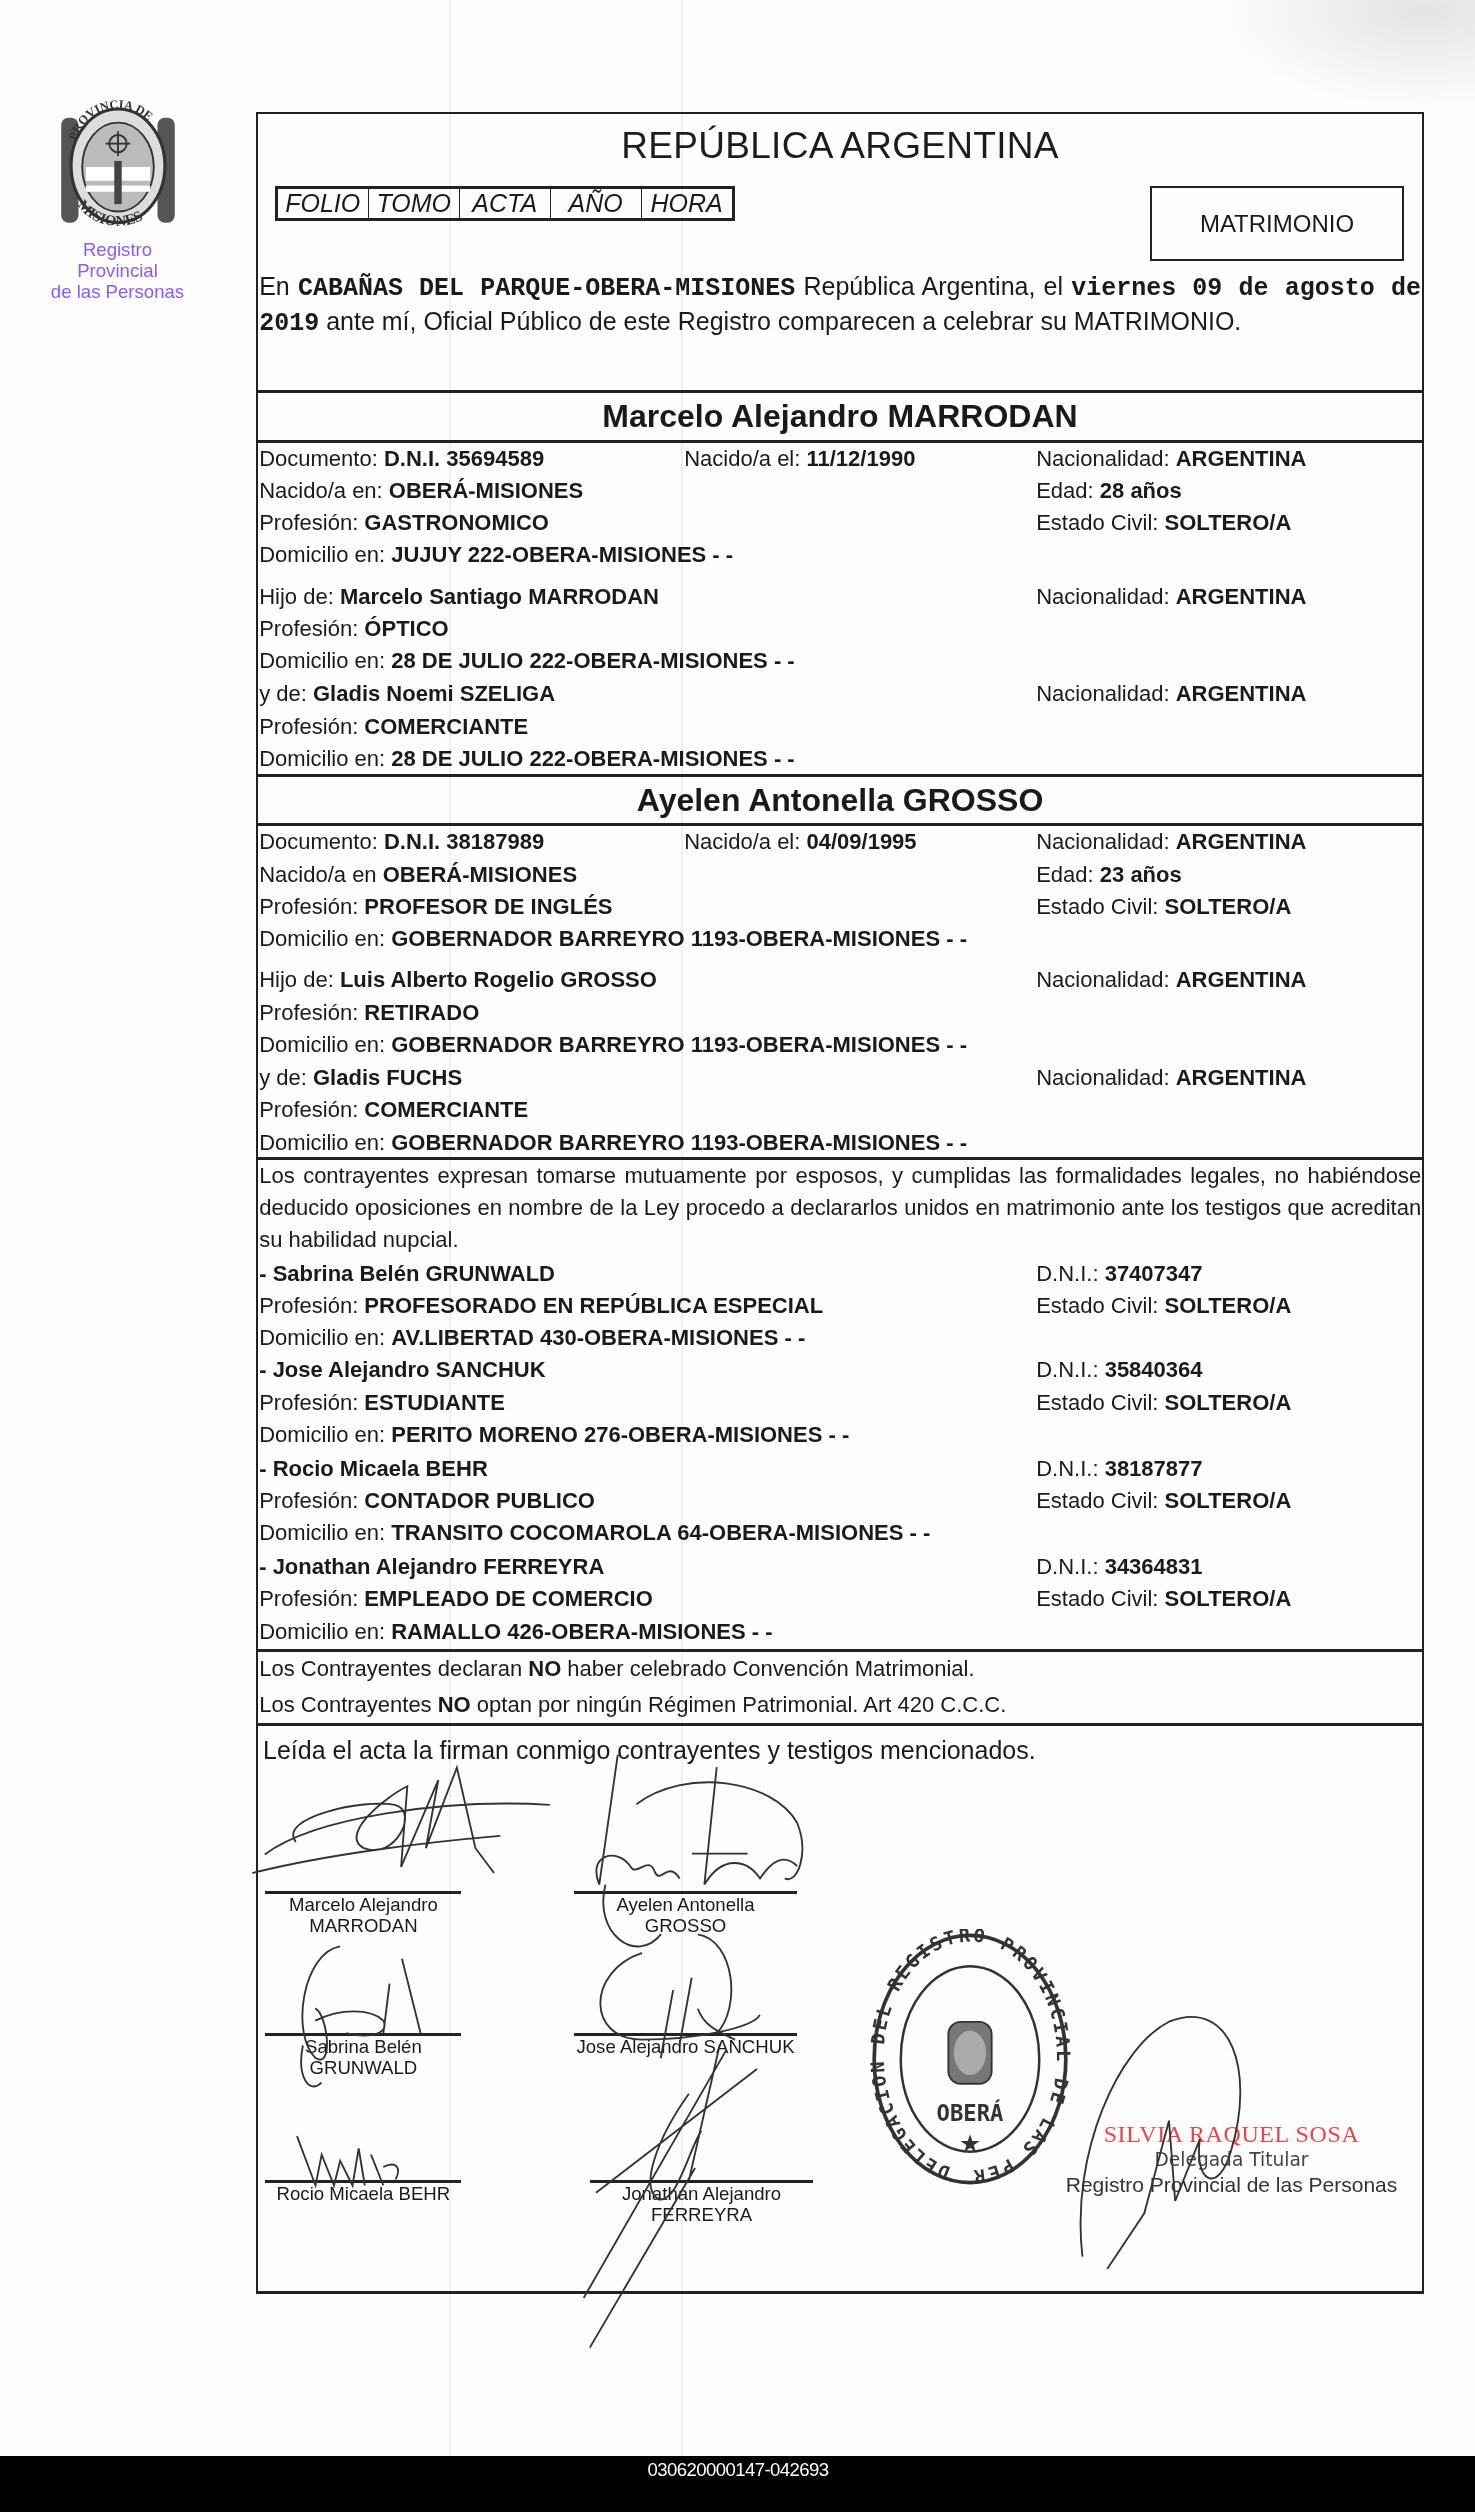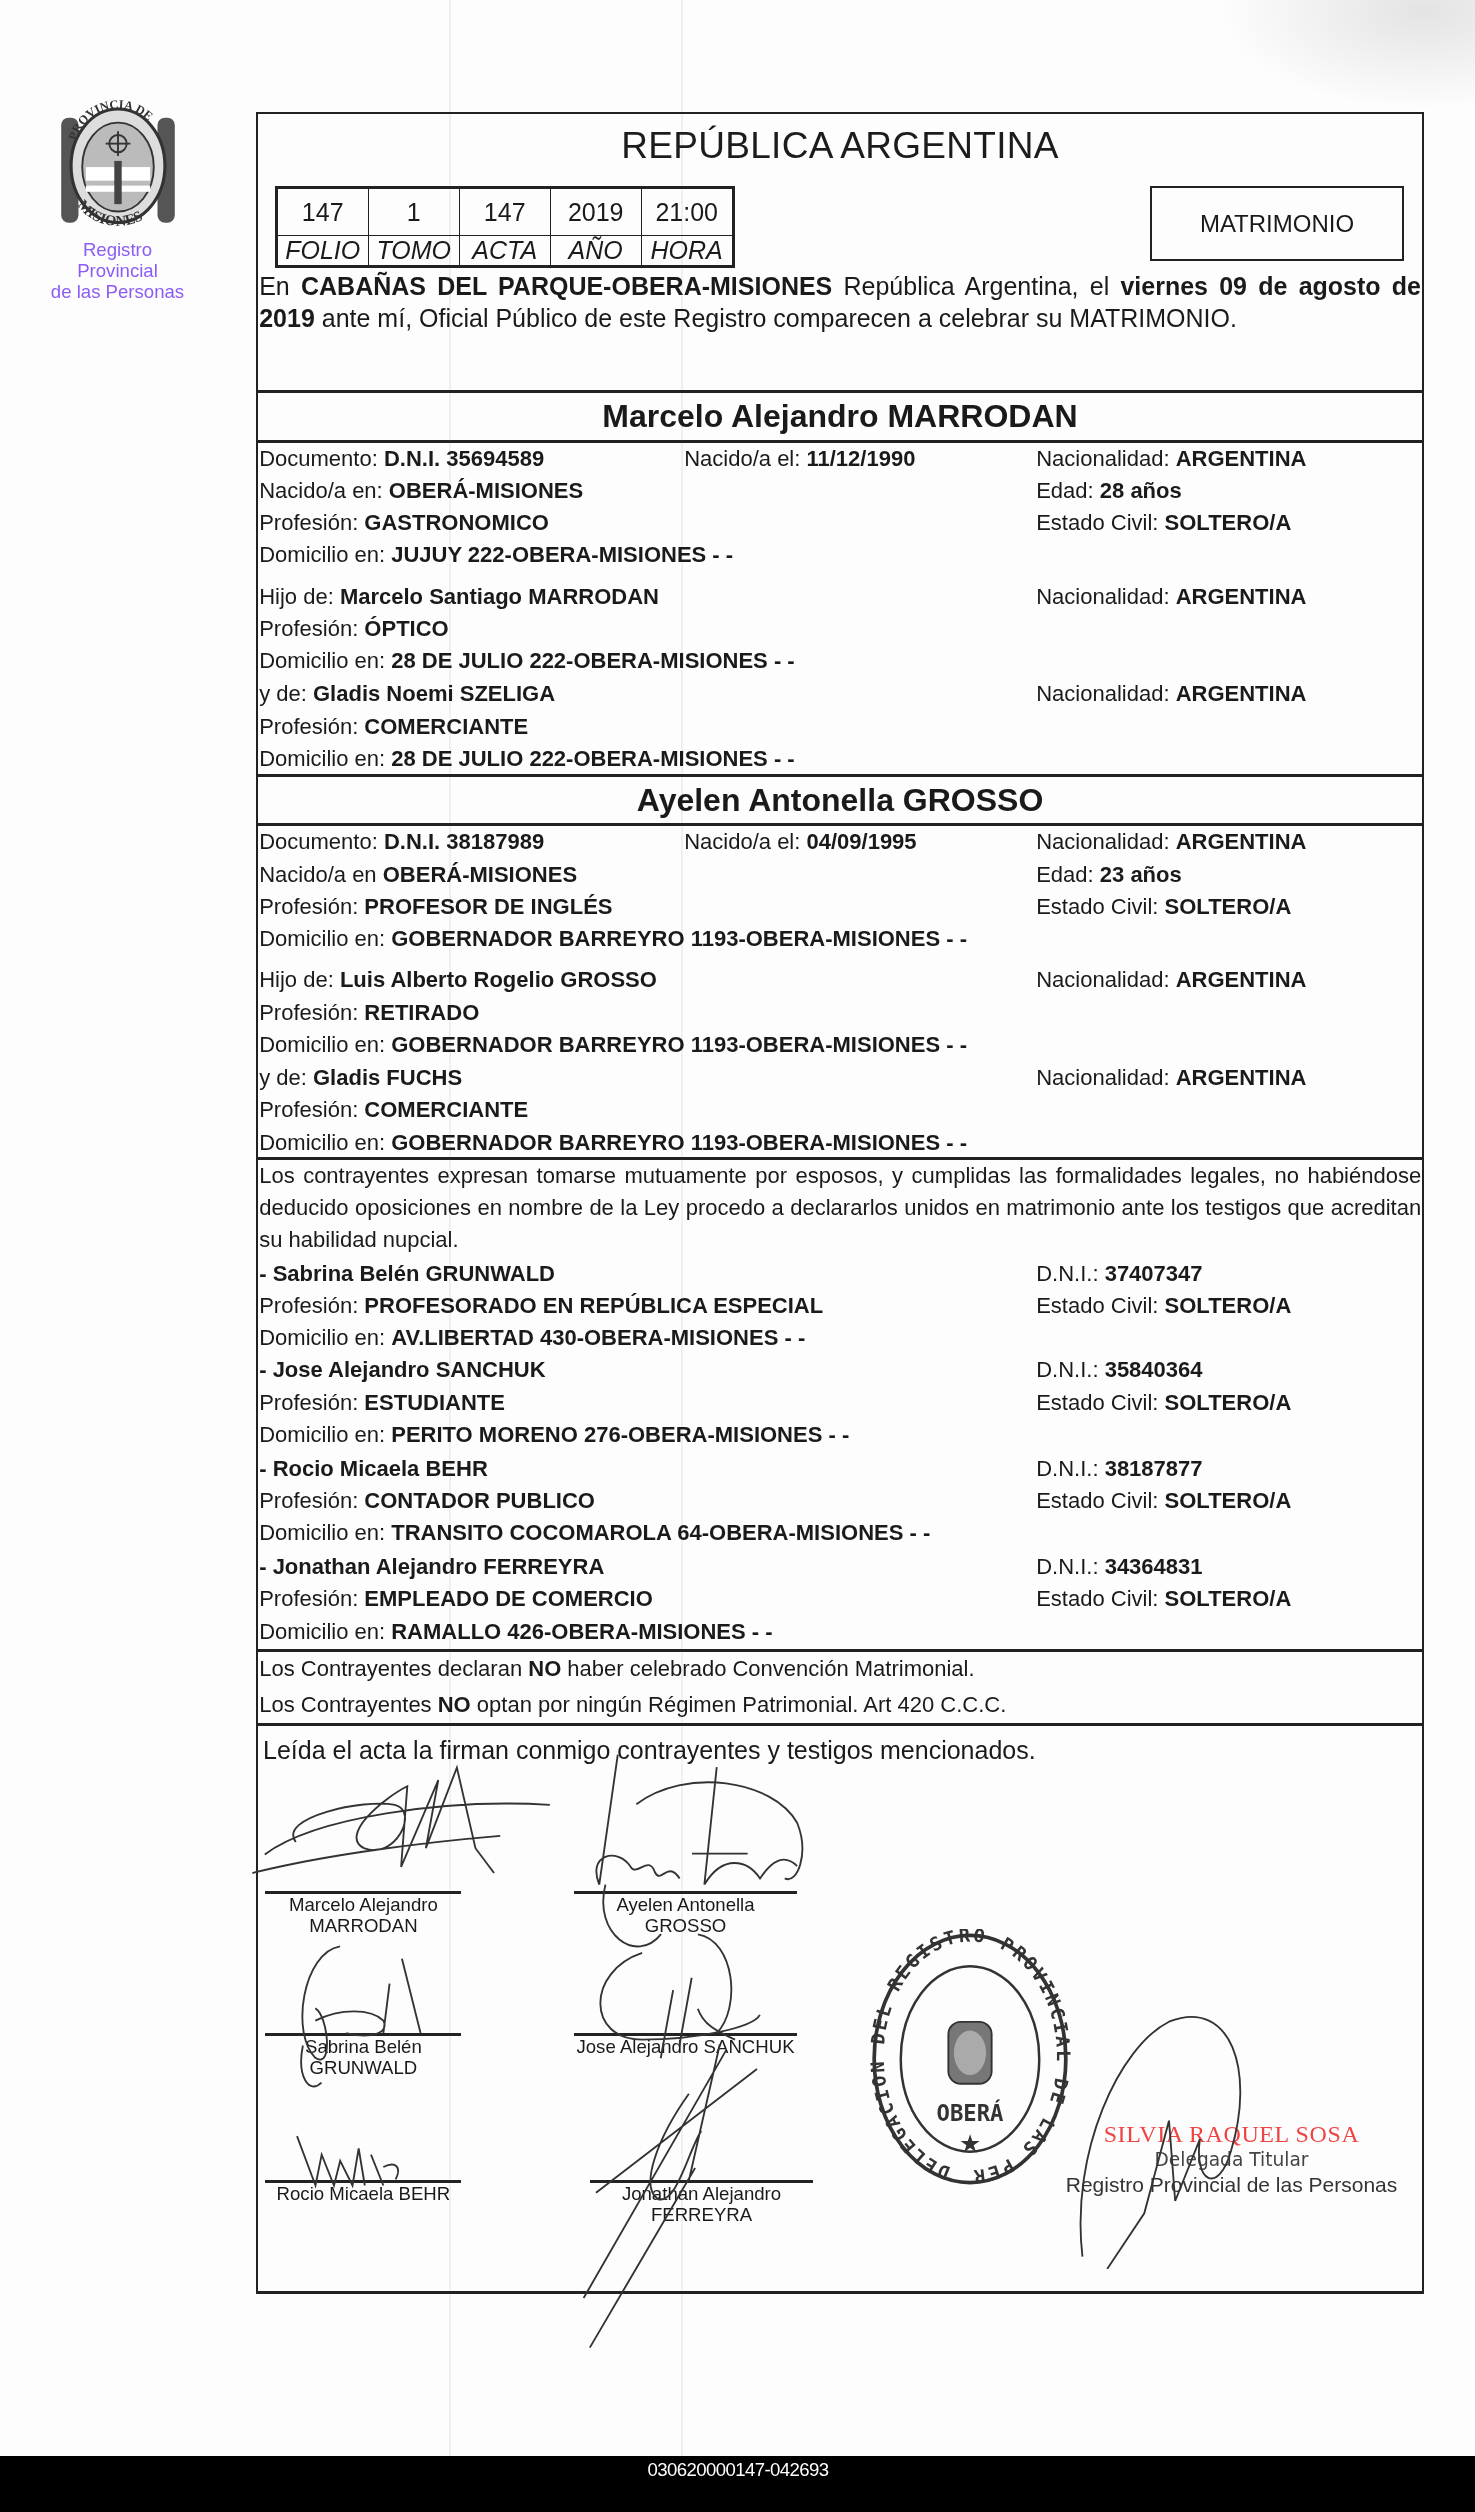--- a/index.html
+++ b/index.html
@@ -31,21 +31,21 @@
   .reg-table td { border: 1.9px solid #222; text-align: center; width: 90px; padding: 0; }
   .reg-table .val td { height: 46px; font-size: 25px; }
   .reg-table .lbl td { height: 23.5px; font-size: 25px; font-style: italic; }
 
   .type-box { position: absolute; left: 892px; top: 72px; width: 254px; height: 75px;
     border: 2.5px solid #222; box-sizing: border-box; display: flex; align-items: center;
     justify-content: center; font-size: 24px; }
 
   .intro { position: absolute; left: 0; top: 156px; width: 1163px; font-size: 25px;
     line-height: 32px; text-align: justify; padding-left: 1.2px; box-sizing: border-box; }
-  .intro b { font-weight: bold; }
+  .intro b { font-weight: bold; font-family: Liberation Mono, monospace; }
 
   .hline { position: absolute; left: 0; right: 0; height: 0; border-top: 3.1px solid #222; }
 
   .name-band { position: absolute; left: 0; right: 0; text-align: center; font-size: 32px;
     font-weight: bold; height: 47px; line-height: 47px; }
 
   .row { position: absolute; left: 1.2px; right: 0; height: 32px; font-size: 22px; line-height: 32px; }
   .row .c1 { position: absolute; left: 0; }
   .row .c2 { position: absolute; left: 425px; }
   .row .c3 { position: absolute; left: 777px; }
@@ -103,27 +103,20 @@
     <div>Registro Provincial</div>
     <div>de las Personas</div>
   </div>
 </div>
 
 <div class="sheet">
   <div class="rep-title">REPÚBLICA ARGENTINA</div>
 
   <table class="reg-table">
     <tbody>
-        <tr class="val">
-      <td>147</td>
-      <td>1</td>
-      <td>147</td>
-      <td>2019</td>
-      <td>21:00</td>
-    </tr>
     <tr class="lbl">
       <td>FOLIO</td>
       <td>TOMO</td>
       <td>ACTA</td>
       <td>AÑO</td>
       <td>HORA</td>
     </tr>
   </tbody>
     </table>
 

